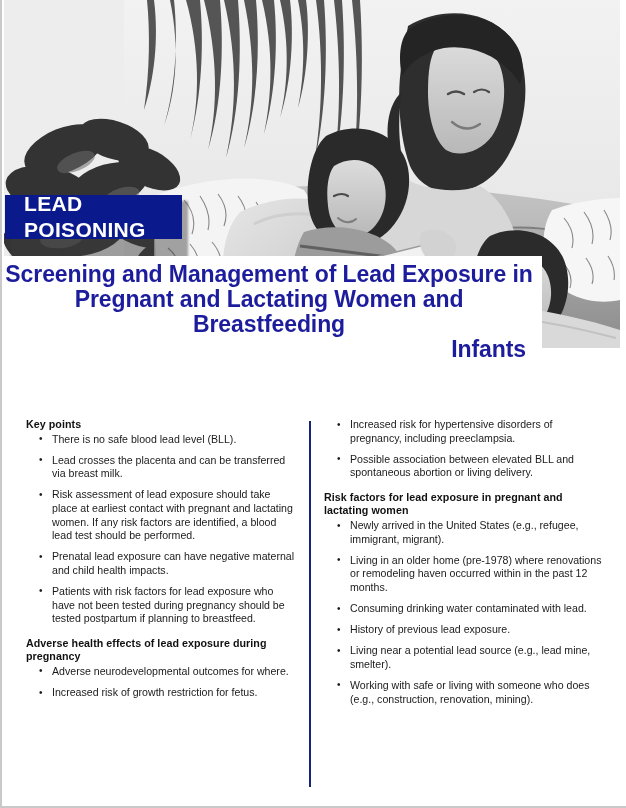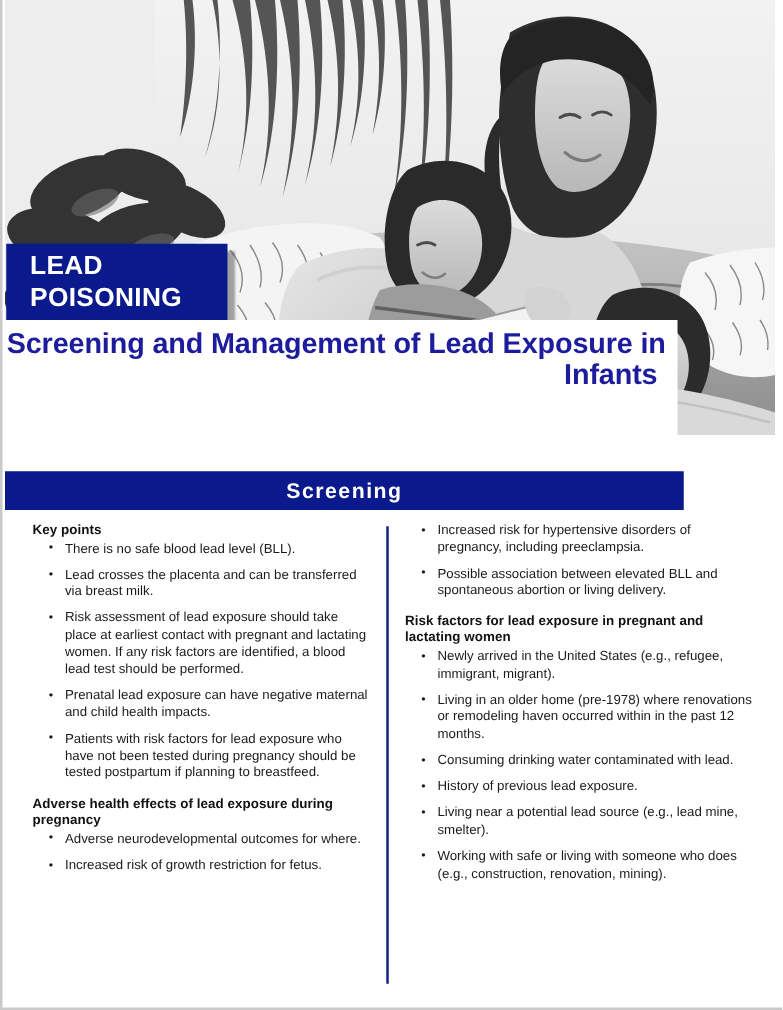--- a/index.html
+++ b/index.html
@@ -22,21 +22,21 @@
     overflow:hidden;background:#e8e8e8;
   }
   .hero svg{display:block;width:100%;height:100%;}
 
   
   .badge-shadow{
     position:absolute;left:9px;top:201px;width:177px;height:61px;
     background:rgba(60,60,60,0.45);filter:blur(1px);
   }
   .badge{
-    position:absolute;left:3px;top:195px;width:177px;height:61px;
+    position:absolute;left:3px;top:195px;width:177px;height:44px;
     background:#0a1a8c;
     display:flex;flex-direction:column;justify-content:center;
   }
   .badge .bl{
     color:#ffffff;font-weight:bold;font-size:21px;line-height:26px;
     letter-spacing:.3px;padding-left:19px;
   }
 
   
   .title-panel{
@@ -246,26 +246,24 @@
 
   <div class="badge-shadow"></div>
   <div class="badge">
     <div class="bl">LEAD</div>
     <div class="bl">POISONING</div>
   </div>
 
   <div class="title-panel"></div>
   <div class="title-text">
     <span class="ln">Screening and Management of Lead Exposure in</span>
+    <span class="ln">Pregnant and Lactating Women and Breastfeeding</span>
     <span class="ln r">Infants</span>
   </div>
 
-  <div class="banner">
-    <span>Screening</span>
-  </div>
 
   <div class="cols">
     <div class="divider"></div>
     <div class="col left" id="col-left">
         <h3 class="sec">Key points</h3>
         <ul class="bl">
           <li>There is no safe blood lead level (BLL).</li>
           <li>Lead crosses the placenta and can be transferred via breast milk.</li>
           <li>Risk assessment of lead exposure should take place at earliest contact with pregnant and lactating women. If any risk factors are identified, a blood lead test should be performed.</li>
           <li>Prenatal lead exposure can have negative maternal and child health impacts.</li>

